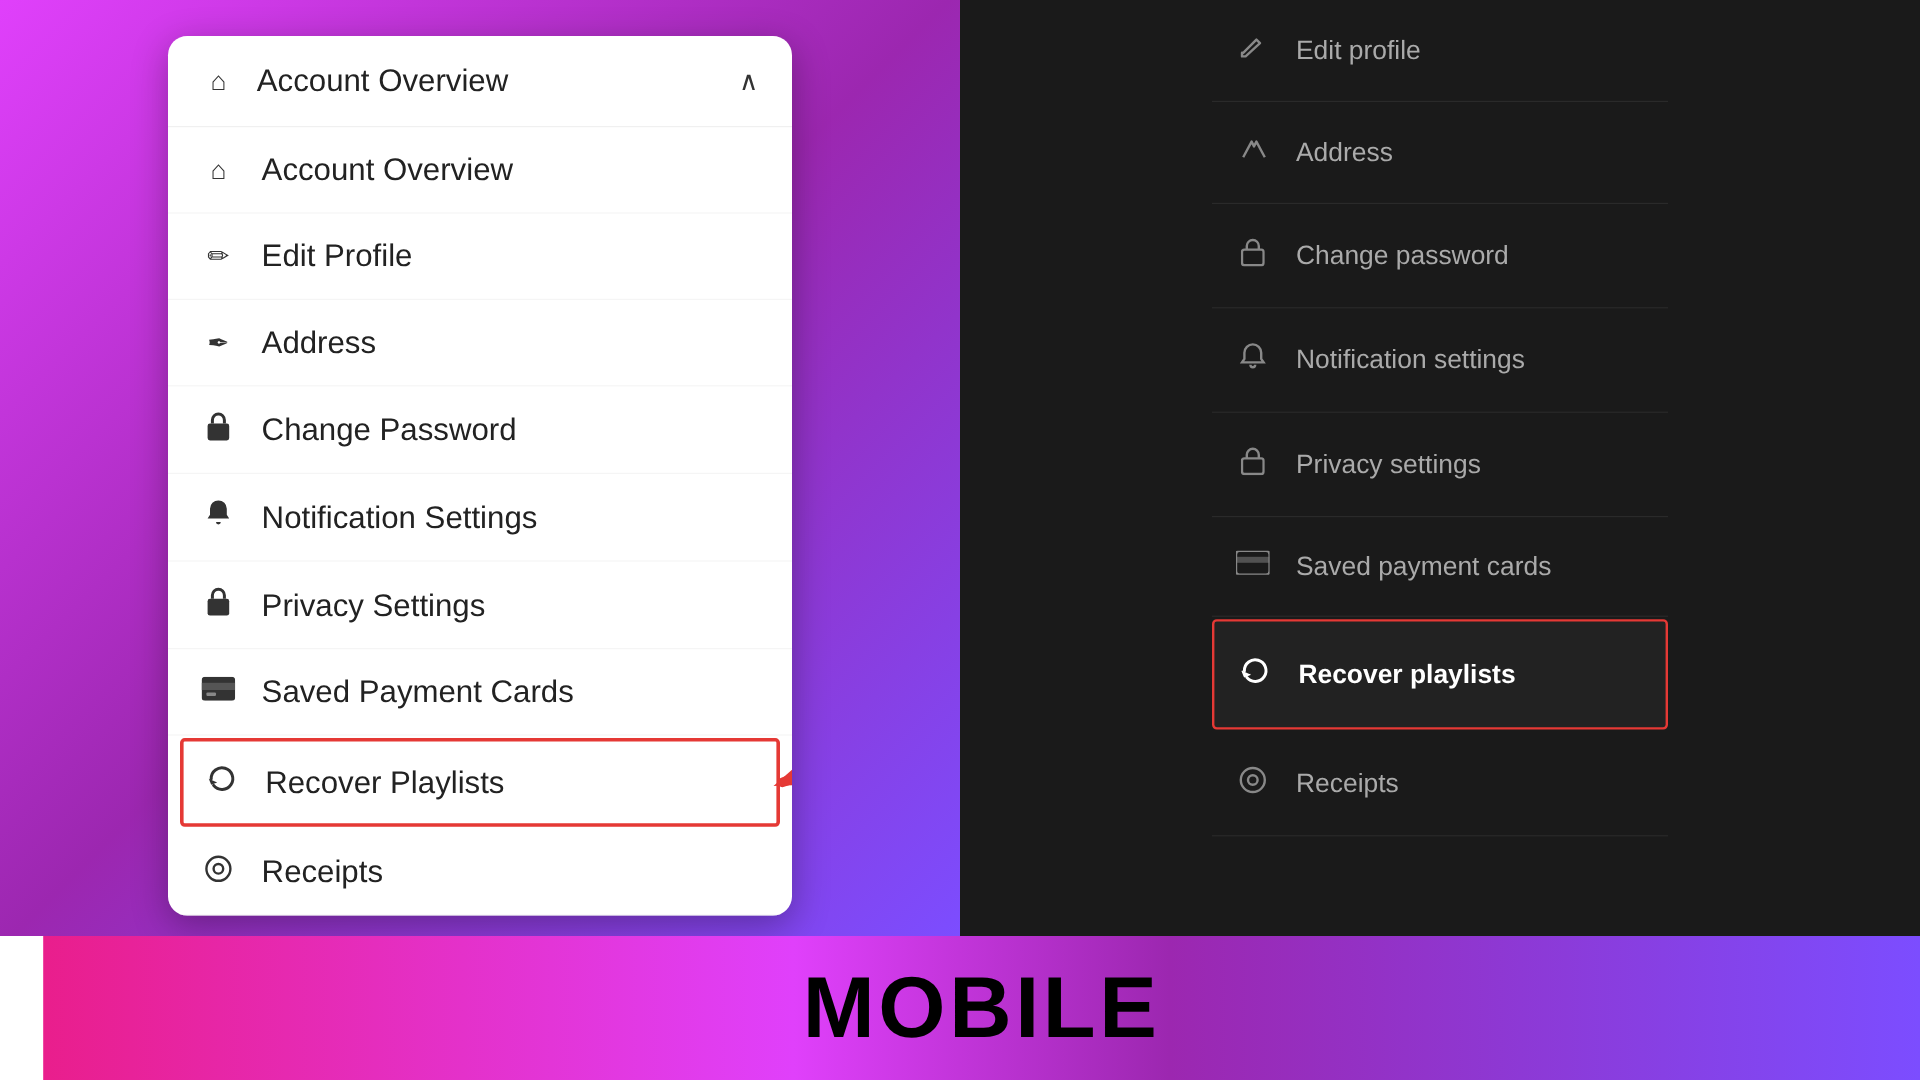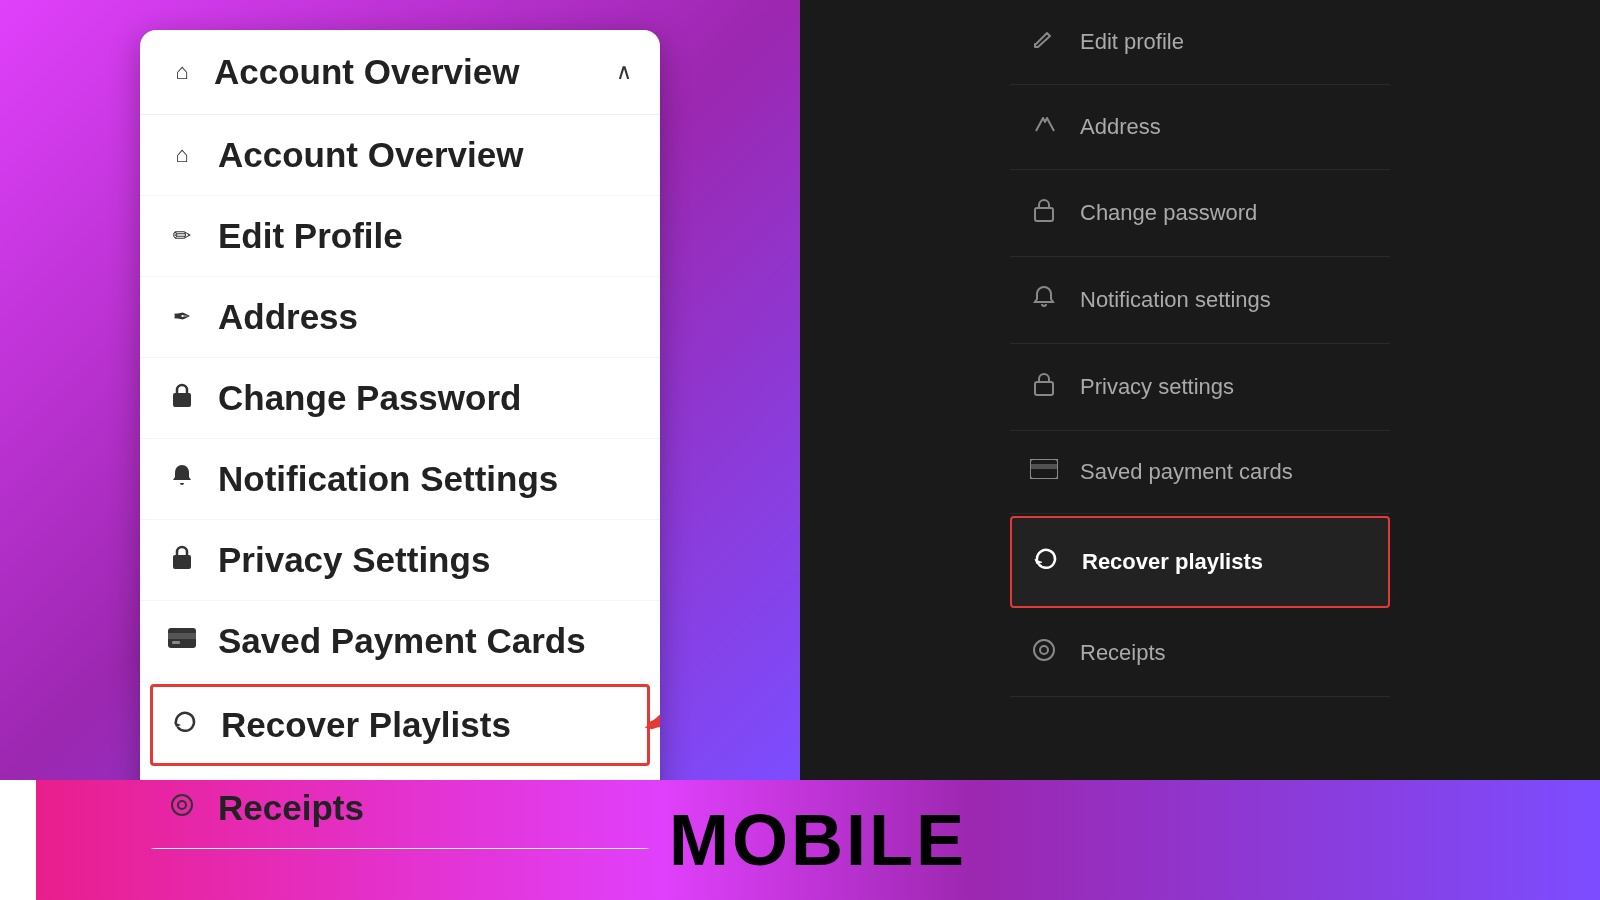--- a/index.html
+++ b/index.html
@@ -86,23 +86,23 @@
 
     .menu-icon {
       font-size: 22px;
       color: #333;
       width: 28px;
       text-align: center;
       flex-shrink: 0;
     }
 
     .menu-label {
-      font-size: 35px;
+      font-size: 26px;
       color: #222;
-      font-weight: 700;
+      font-weight: 400;
       text-align: right;
     }
 
     
     .desktop-panel {
       width: 380px;
       margin-top: 0;
     }
 
     .desktop-menu-item {

